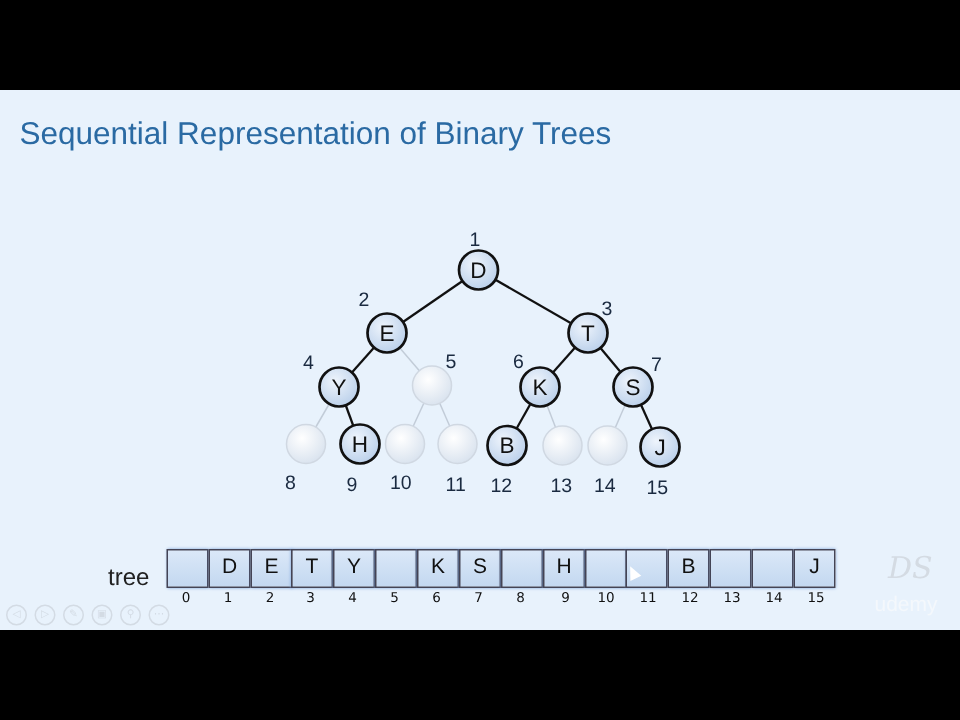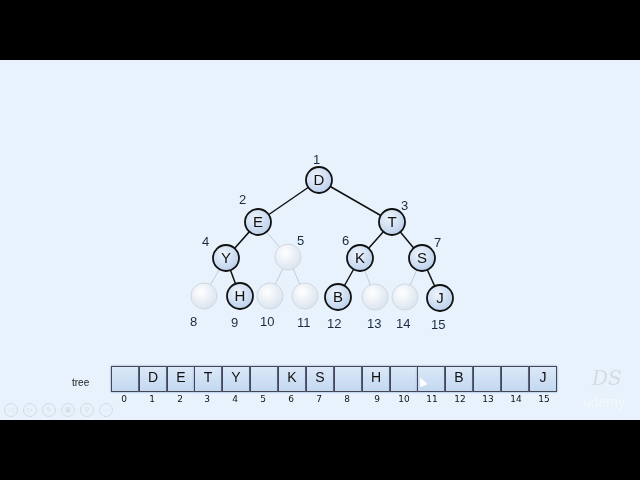--- a/index.html
+++ b/index.html
@@ -2,32 +2,33 @@
 <html><head>
 <meta charset="utf-8">
 <style>
   html, body { margin:0; padding:0; }
   body { width:640px; height:480px; background:#000; position:relative; overflow:hidden; font-family:"Liberation Sans", sans-serif; }
   .slide { position:absolute; left:0; top:60px; width:640px; height:360px; background:#e8f2fc; overflow:hidden; }
   .title { position:absolute; left:13px; top:18px; font-size:21px; color:#2a6aa3; white-space:nowrap; }
   svg.tree { position:absolute; left:0; top:0; }
   .num { font-family:"Liberation Sans", sans-serif; font-size:13px; fill:#1a2a40; }
   .lbl { font-family:"Liberation Sans", sans-serif; font-size:15px; fill:#111; }
-  .arr-label { position:absolute; left:72px; top:317px; font-size:10px; color:#222; }
+  .arr-label { position:absolute; left:72px; top:317px; font-size:16px; color:#222; }
   .cell { position:absolute; top:306px; width:26px; height:24px; background:linear-gradient(#dbe8f8,#c3d8f0); border:1px solid #445; box-shadow:0 0 2px #7aa0d8; font-size:14px; text-align:center; line-height:20px; color:#111; }
   .idx { position:absolute; top:334px; width:28px; text-align:center; font-family:"DejaVu Sans", sans-serif; font-size:9px; color:#111; }
   .logo-ds { position:absolute; left:592px; top:306px; font-family:"DejaVu Serif", serif; font-style:italic; font-size:20px; color:#d4dbe3; }
   .logo-udemy { position:absolute; left:583px; top:334px; font-size:14px; color:#f4f8fc; }
   .ctrl { position:absolute; top:343px; width:12px; height:12px; border:1px solid #d3dbe4; border-radius:50%; color:#d3dbe4; font-size:7px; text-align:center; line-height:12px; }
   .cursor { position:absolute; left:418px; top:317px; width:0; height:0; border-left:4px solid transparent; border-right:4px solid transparent; border-bottom:9px solid #fff; transform:rotate(-25deg); }
 </style>
 </head>
 <body>
 
 <div class="slide">
+  <div class="title">Sequential Representation of Binary Trees</div>
 
   <svg class="tree" width="640" height="360">
     <defs>
       <radialGradient id="fill" cx="40%" cy="35%" r="70%">
         <stop offset="0%" stop-color="#eef4fc"></stop>
         <stop offset="100%" stop-color="#b9cfea"></stop>
       </radialGradient>
       <radialGradient id="empty" cx="40%" cy="35%" r="70%">
         <stop offset="0%" stop-color="#ffffff"></stop>
         <stop offset="100%" stop-color="#d8e2ee"></stop>

